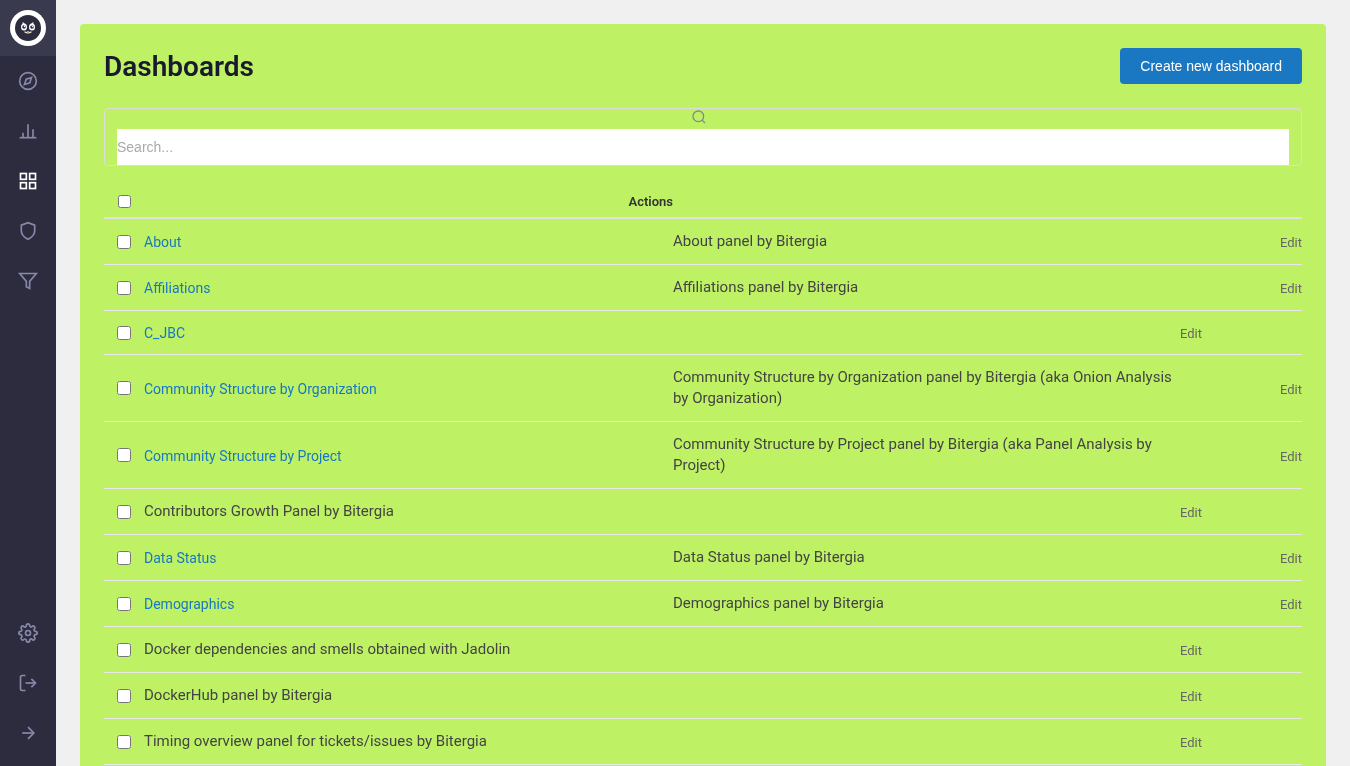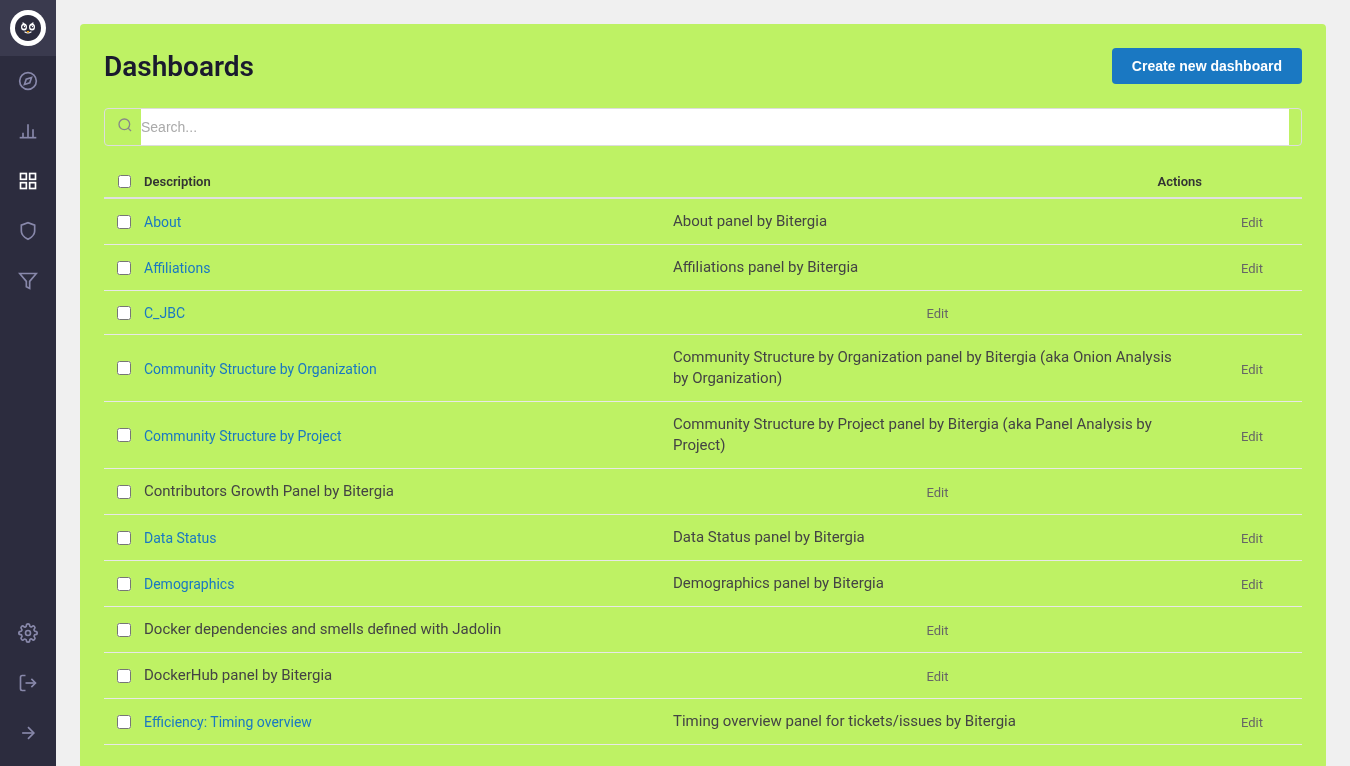--- a/index.html
+++ b/index.html
@@ -87,32 +87,33 @@
       color: #1a1a2e;
     }
     .create-btn {
       background: #1a78c2;
       color: #fff;
       border: none;
       padding: 10px 20px;
       border-radius: 4px;
       font-size: 14px;
       cursor: pointer;
-      font-weight: 700;
+      font-weight: 400;
     }
 
     
     .search-container {
       position: relative;
       margin-bottom: 20px;
       border: 1px solid #ddd;
       border-radius: 4px;
       display: flex;
       align-items: center;
       padding: 0 12px;
+      flex-direction: column;
     }
     .search-icon-wrap {
       color: #888;
       margin-right: 8px;
       font-size: 16px;
     }
     .search-input {
       border: none;
       outline: none;
       width: 100%;
@@ -173,21 +174,21 @@
     }
 
     .row-desc {
       font-size: 15px;
       color: #444;
       padding-right: 20px;
       line-height: 1.4;
     }
 
     .row-actions {
-      text-align: center;
+      text-align: right;
     }
     .edit-link {
       color: #666;
       font-size: 13px;
       cursor: pointer;
     }
   </style>
 </head>
 <body>
 
@@ -289,21 +290,20 @@
       </span>
       <input class="search-input" type="text" placeholder="Search..." style="">
     </div>
 
     <div class="table-container">
 
       <div class="table-header">
         <div class="header-checkbox">
           <input type="checkbox" style="">
         </div>
-        <div class="table-header-cell">Description</div>
         <div class="table-header-cell" style="justify-content: flex-end;">Actions</div>
       </div>
 
       <div id="table-body">
           <div class="table-row">
       <div class="row-checkbox">
         <input type="checkbox" style="">
       </div>
       <div>
         <a class="row-title">About</a>
@@ -390,41 +390,38 @@
       </div>
       <div class="row-desc">Demographics panel by Bitergia</div>
       <div class="row-actions">
         <span class="edit-link">Edit</span>
       </div>
     </div>
           <div class="table-row">
       <div class="row-checkbox">
         <input type="checkbox" style="">
       </div>
-      <div class="row-desc">Docker dependencies and smells defined with Jadolin</div>
+      <div class="row-desc">Docker dependencies and smells obtained with Jadolin</div>
       <div class="row-actions">
         <span class="edit-link">Edit</span>
       </div>
     </div>
           <div class="table-row">
       <div class="row-checkbox">
         <input type="checkbox" style="">
       </div>
       <div class="row-desc">DockerHub panel by Bitergia</div>
       <div class="row-actions">
         <span class="edit-link">Edit</span>
       </div>
     </div>
           <div class="table-row">
       <div class="row-checkbox">
         <input type="checkbox" style="">
       </div>
-      <div>
-        <a class="row-title">Efficiency: Timing overview</a>
-      </div>
       <div class="row-desc">Timing overview panel for tickets/issues by Bitergia</div>
       <div class="row-actions">
         <span class="edit-link">Edit</span>
       </div>
     </div>
         </div>
     </div>
 
   </div>
 </main>

